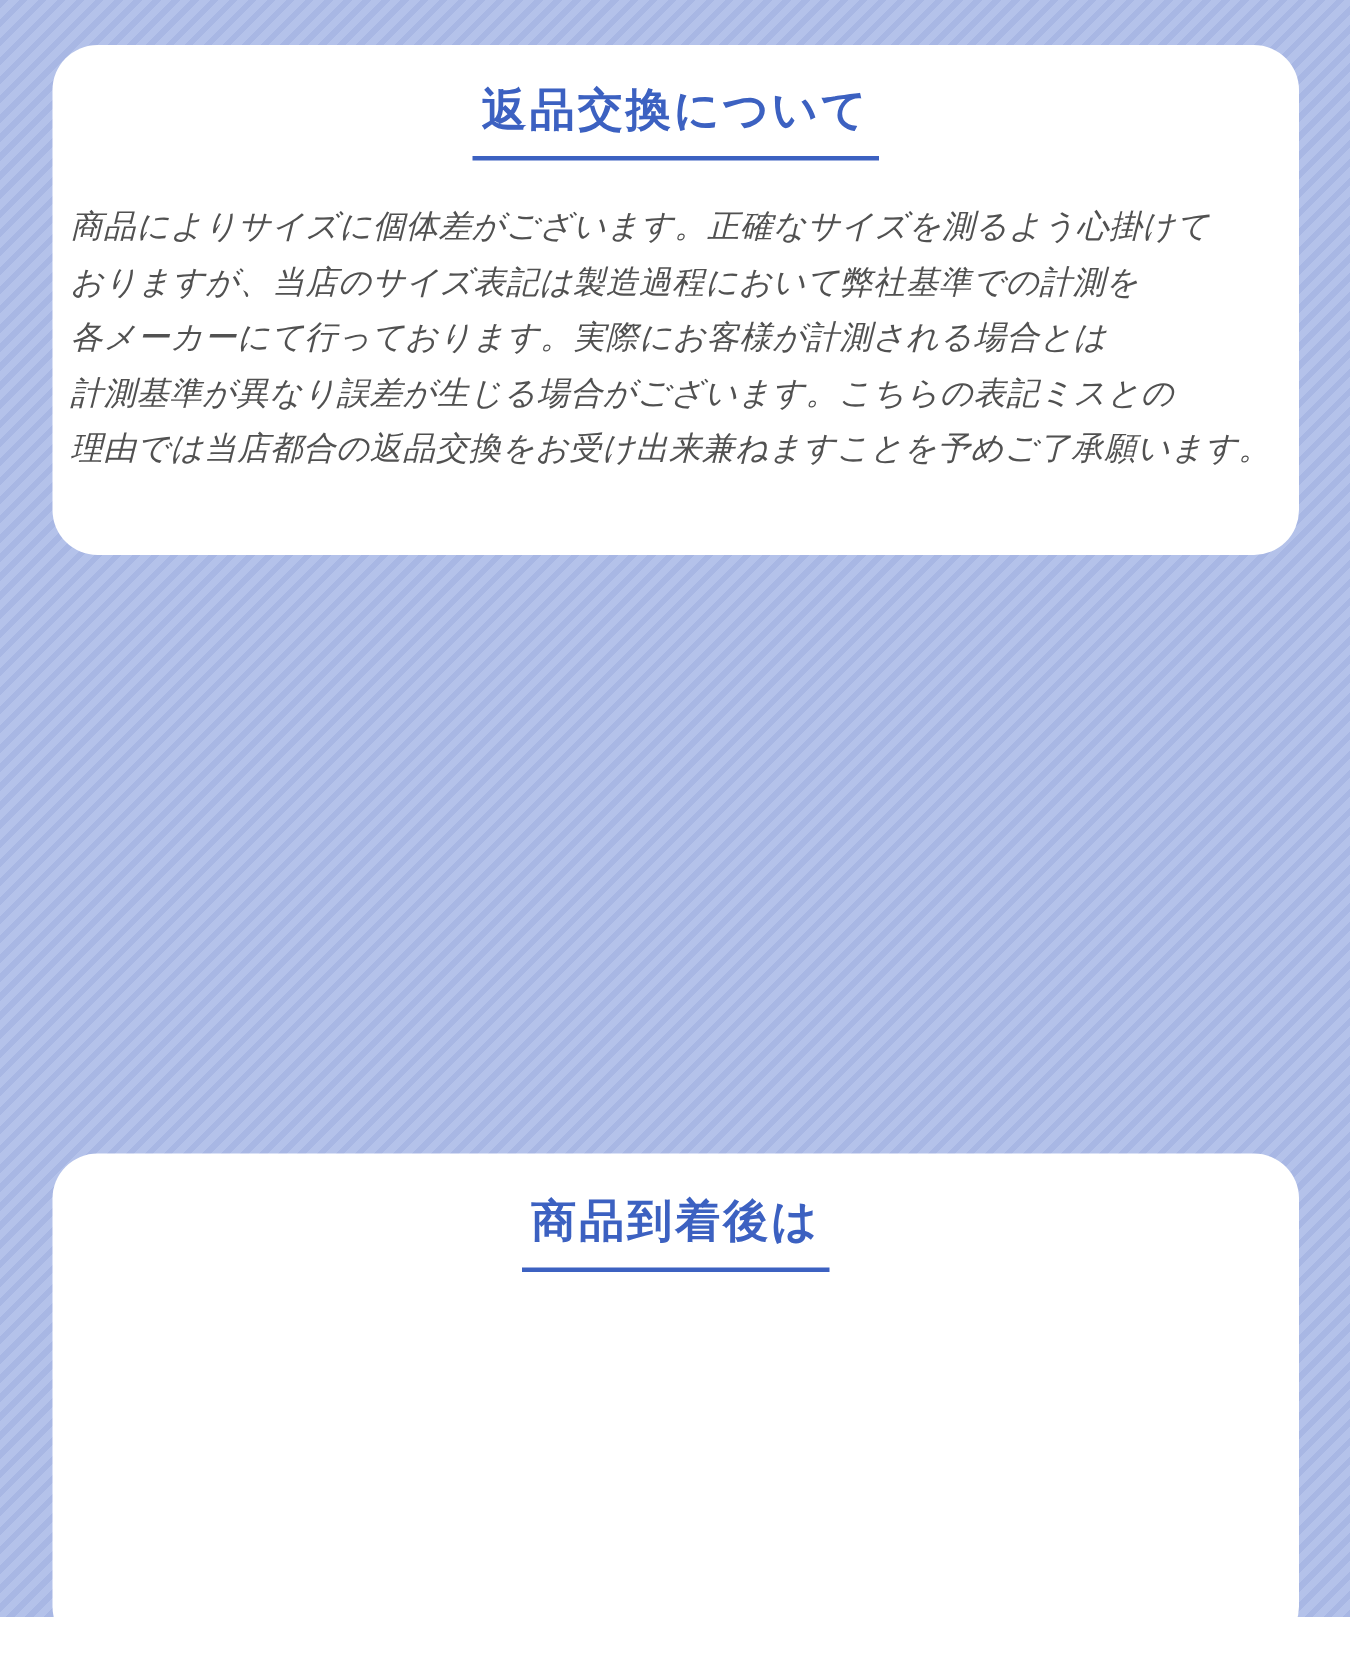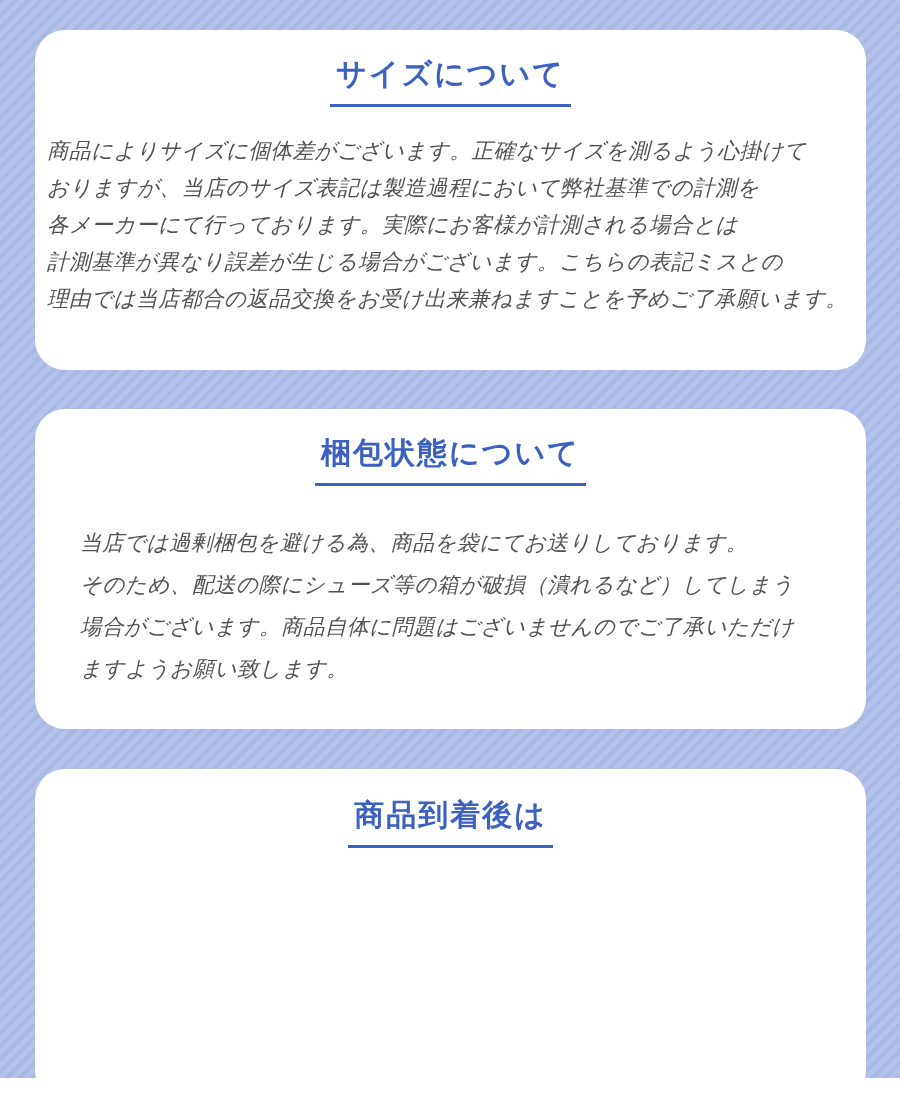--- a/index.html
+++ b/index.html
@@ -72,34 +72,27 @@
     background: #ffffff;
   }
 </style>
 </head>
 <body>
 
 <div class="page">
   <div class="stripe-bg"></div>
 
   <section class="card card-1">
-    <h2 class="heading">サイズについて</h2>
+    <h2 class="heading">返品交換について</h2>
     <p class="body">商品によりサイズに個体差がございます。正確なサイズを測るよう心掛けて
 おりますが、当店のサイズ表記は製造過程において弊社基準での計測を
 各メーカーにて行っております。実際にお客様が計測される場合とは
 計測基準が異なり誤差が生じる場合がございます。こちらの表記ミスとの
 理由では当店都合の返品交換をお受け出来兼ねますことを予めご了承願います。</p>
   </section>
 
-  <section class="card card-2">
-    <h2 class="heading">梱包状態について</h2>
-    <p class="body">当店では過剰梱包を避ける為、商品を袋にてお送りしております。
-そのため、配送の際にシューズ等の箱が破損（潰れるなど）してしまう
-場合がございます。商品自体に問題はございませんのでご了承いただけ
-ますようお願い致します。</p>
-  </section>
 
   <section class="card card-3">
     <h2 class="heading">商品到着後は</h2>
   </section>
 
   <div class="bottom-strip"></div>
 </div>
 
 </body></html>

